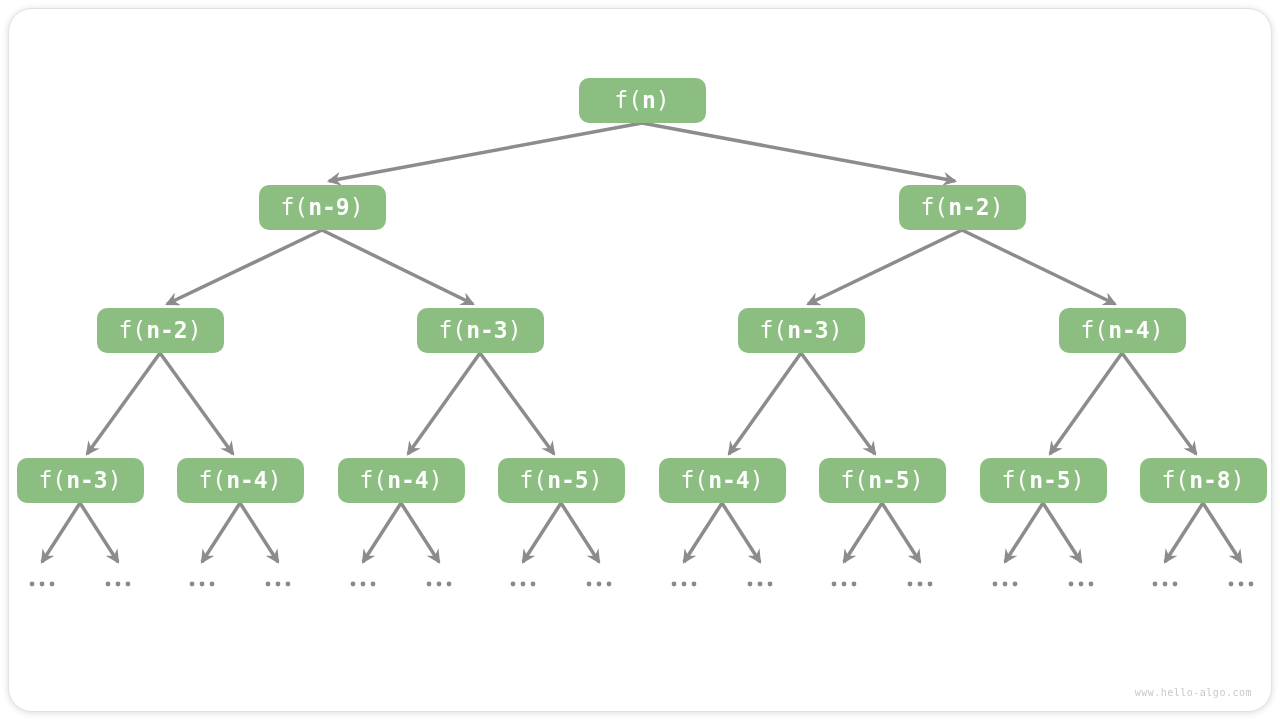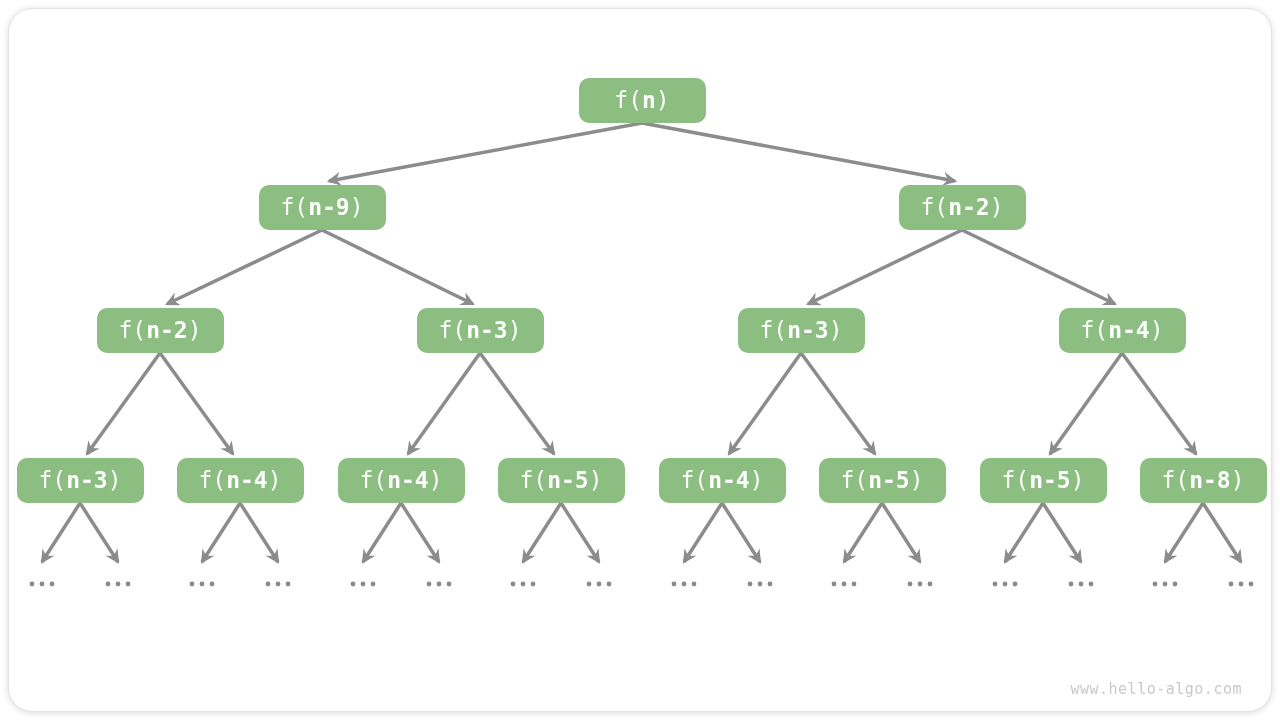--- a/index.html
+++ b/index.html
@@ -40,22 +40,22 @@
     display: flex;
     align-items: center;
     justify-content: center;
     font-size: 23px;
     line-height: 1;
     white-space: pre;
   }
   .node .arg { font-weight: bold; }
   .watermark {
     position: absolute;
-    right: 38px; bottom: 22px;
-    font-size: 15px;
+    right: 28px; bottom: 22px;
+    font-size: 10px;
     color: var(--watermark, #c9c9c9);
     letter-spacing: 0.5px;
   }
 </style>
 </head>
 <body>
 
 <div class="stage">
   <div class="card"></div>
 

